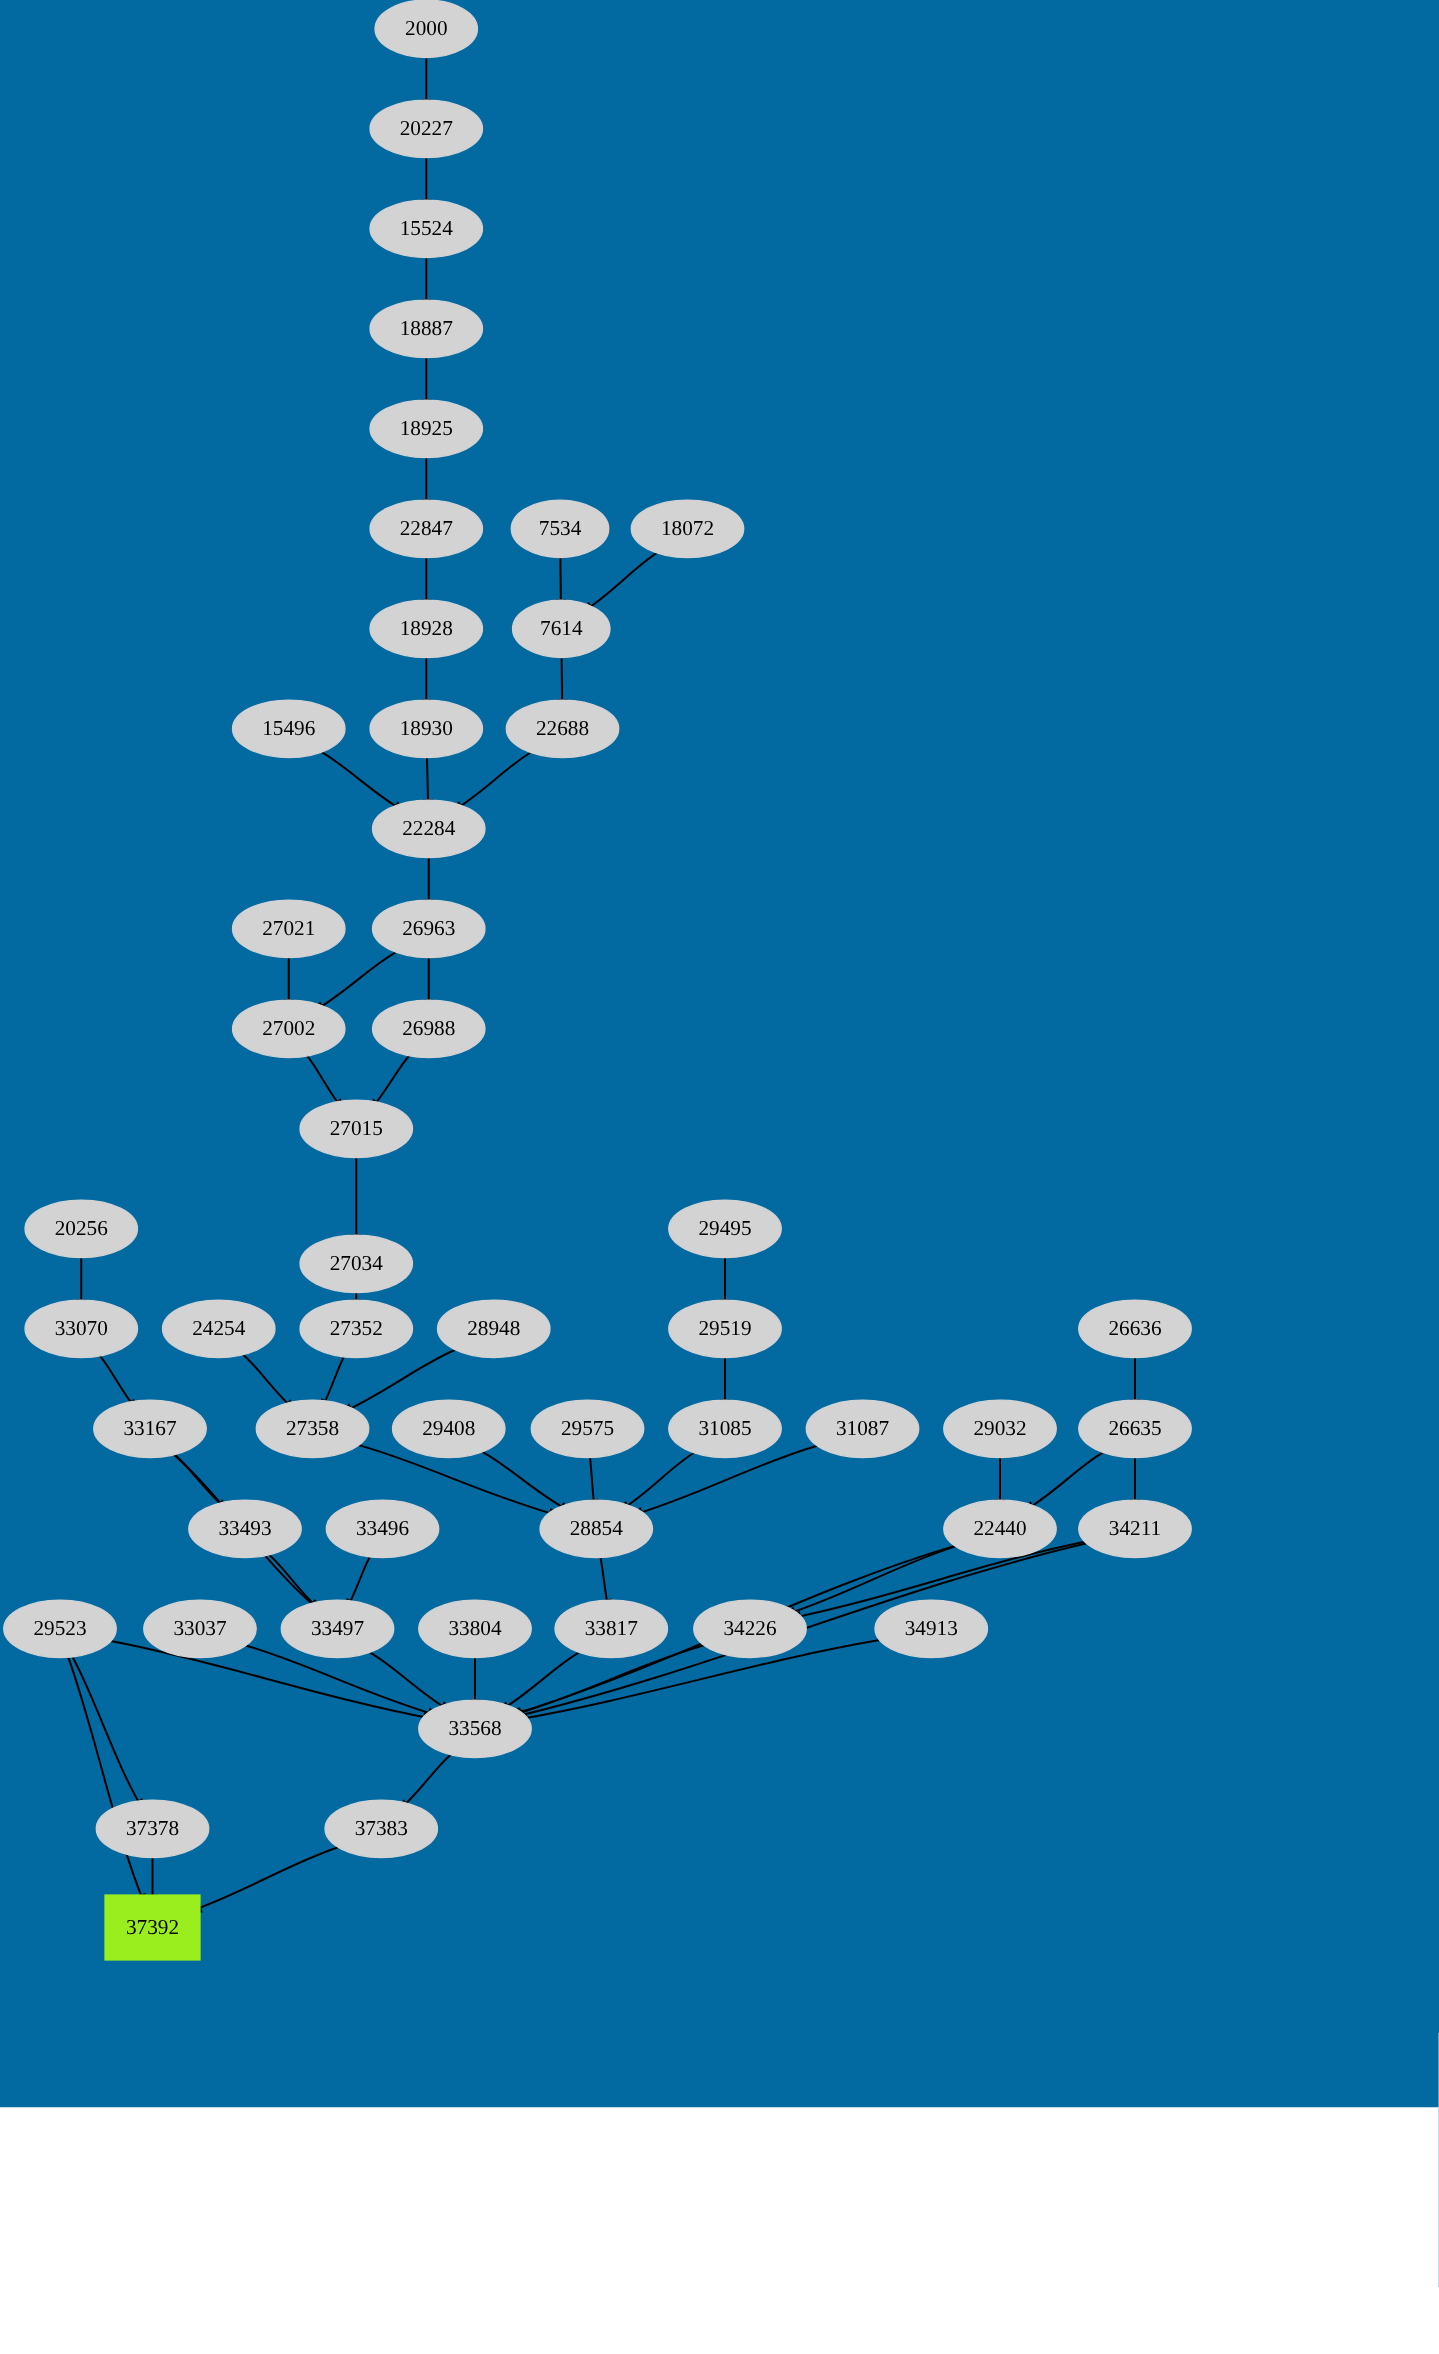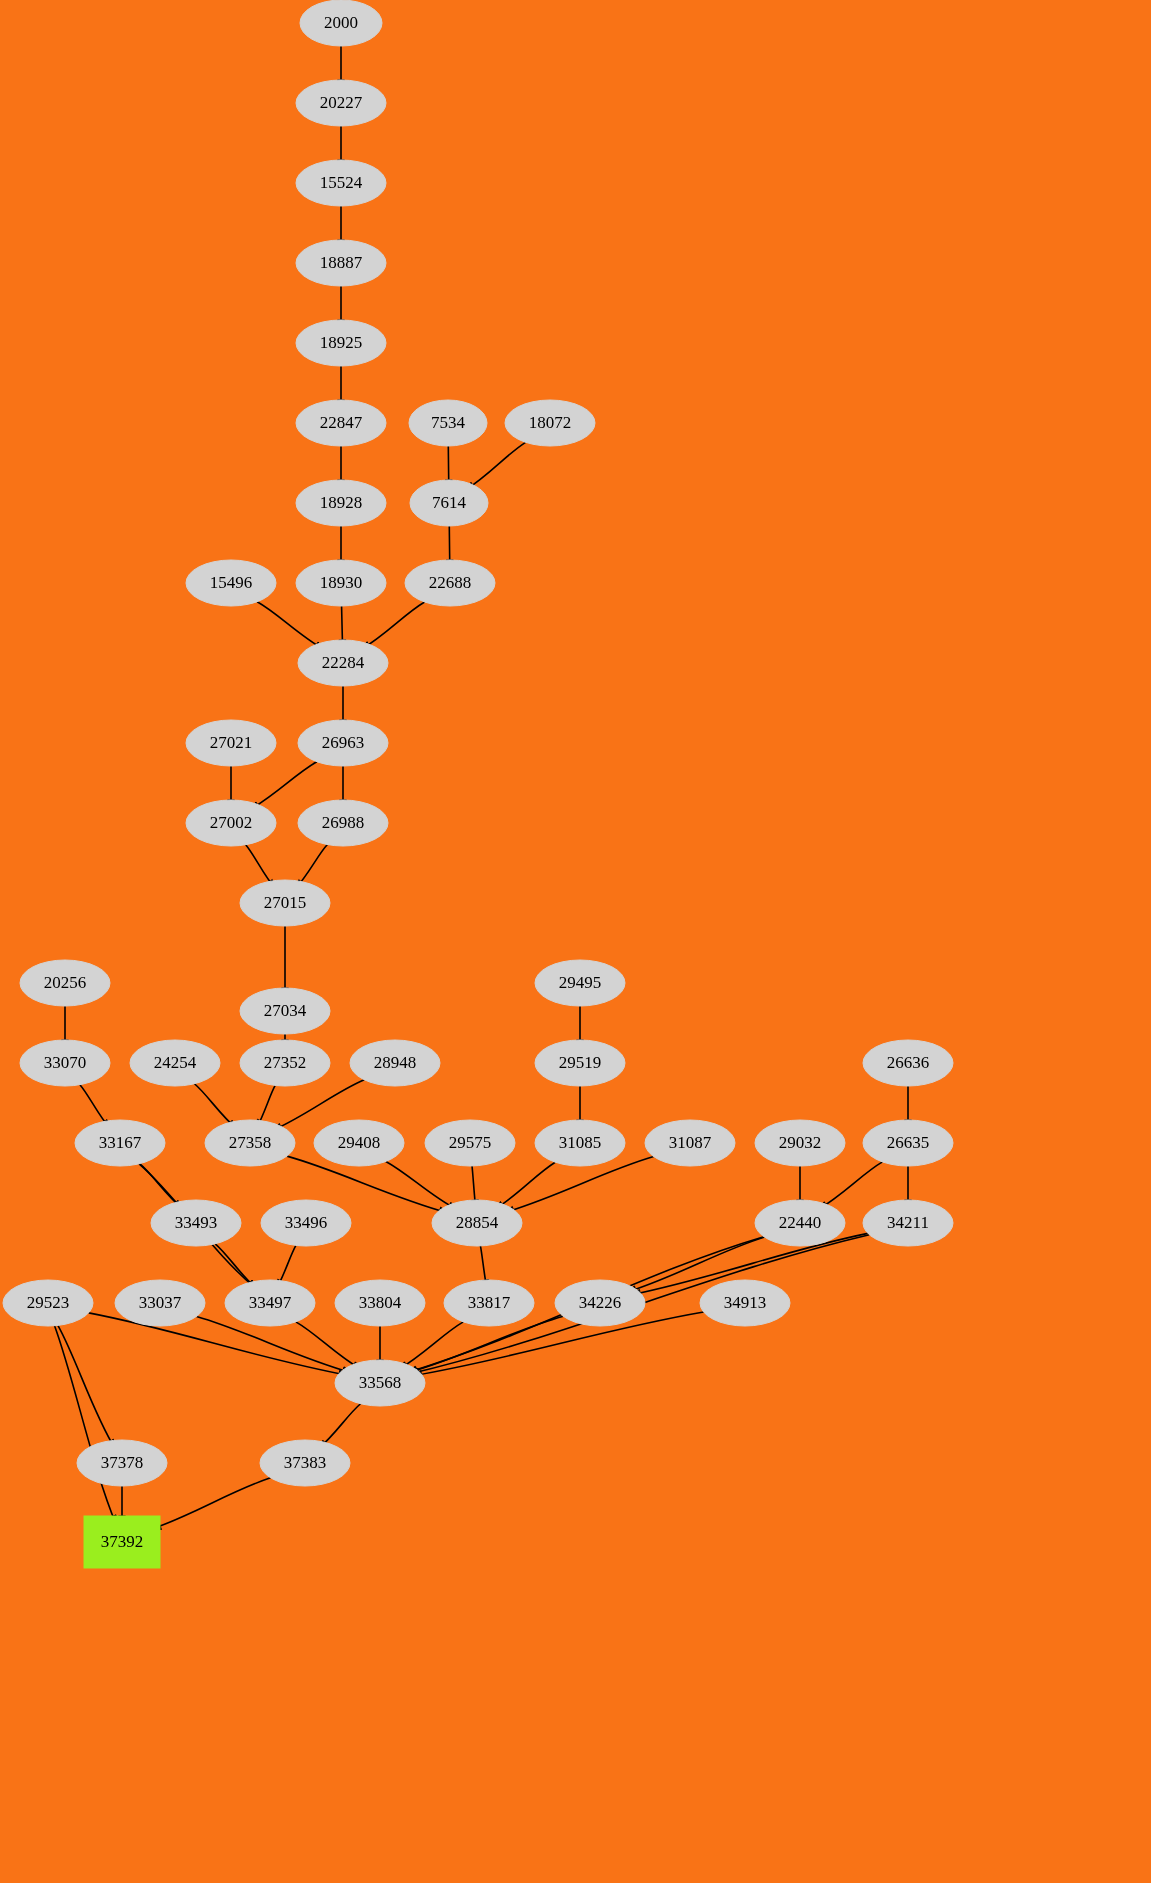--- a/index.html
+++ b/index.html
@@ -7,22 +7,22 @@
     margin: 0;
     padding: 0;
     background: #ffffff;
   }
   body {
     font-family: "Liberation Serif", "DejaVu Serif", serif;
   }
   #graph-root {
     position: relative;
     width: 1151px;
-    height: 1883px;
-    background: #f97316;
+    height: 1686px;
+    background: #0369a1;
     overflow: hidden;
   }
   svg.graph-canvas {
     position: absolute;
     top: 0;
     left: 0;
     width: 1151px;
     height: 1883px;
     display: block;
   }

